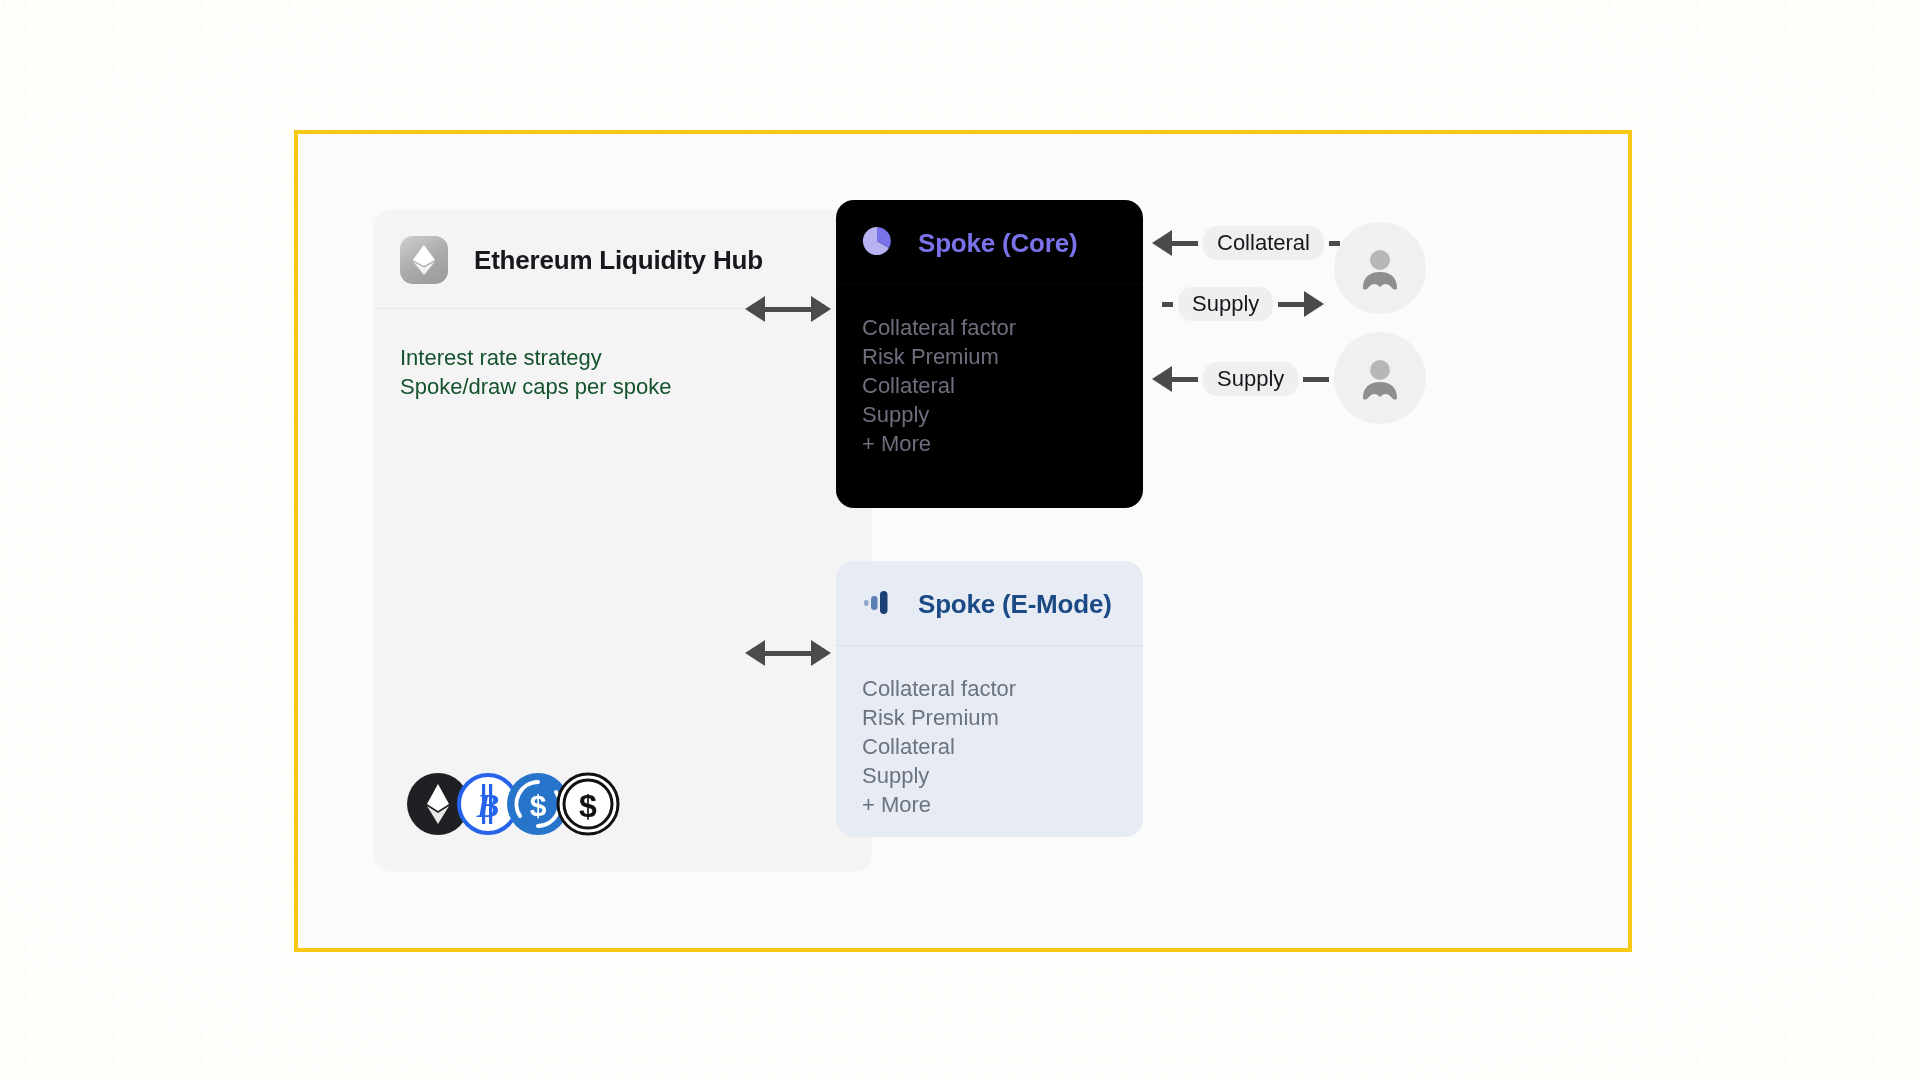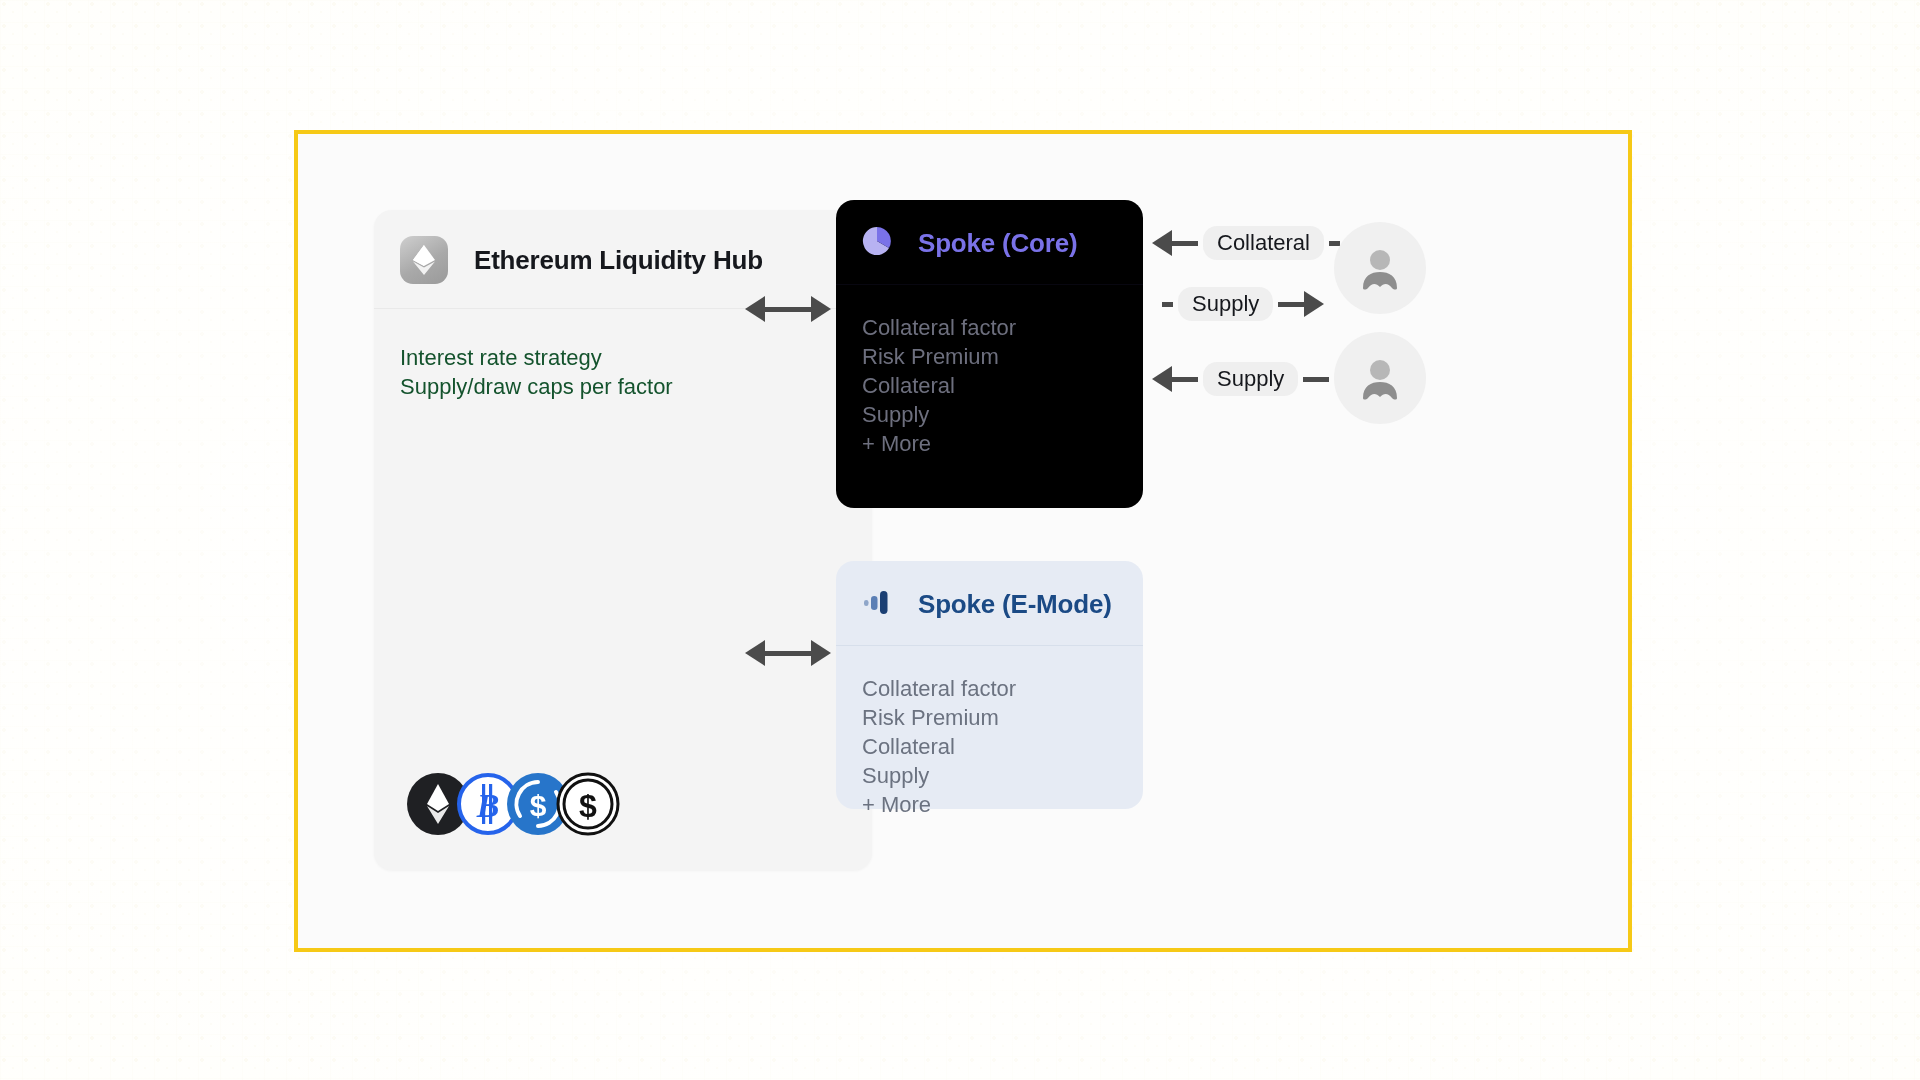--- a/index.html
+++ b/index.html
@@ -118,21 +118,21 @@
   }
   #spoke-core-card .card-title { color: #7a72e8; }
   #spoke-core-card .card-divider { background: rgba(100,92,200,0.08); }
   #spoke-core-card .card-body { color: #6d6f7e; }
 
   
   #spoke-emode-card {
     left: 538px;
     top: 427px;
     width: 307px;
-    height: 248px;
+    height: 276px;
     background: #e6ebf4;
   }
   #spoke-emode-card .card-title { color: #1b4a85; }
   #spoke-emode-card .card-divider { background: rgba(30,70,130,0.07); }
   #spoke-emode-card .card-body { color: #6b7280; }
 
   
   .biarrow {
     position: absolute;
     width: 86px;
@@ -222,21 +222,21 @@
             <polygon points="13,1 24,16 13,22 2,16" fill="#ffffff"></polygon>
             <polygon points="13,23.5 24,17.5 13,31 2,17.5" fill="#f2f2f2"></polygon>
             <polygon points="13,1 13,22 2,16" fill="#ffffff"></polygon>
           </svg>
         </span>
         <span class="card-title">Ethereum Liquidity Hub</span>
       </div>
       <div class="card-divider"></div>
       <div class="card-body">
         <div class="row">Interest rate strategy</div>
-        <div class="row">Supply/draw caps per factor</div>
+        <div class="row">Spoke/draw caps per spoke</div>
       </div>
 
       <div class="coin-strip">
 
         <span class="coin">
           <svg width="64" height="64" viewBox="0 0 64 64" aria-hidden="true">
             <circle cx="32" cy="32" r="31" fill="#1f2023"></circle>
             <polygon points="32,12 43,32 32,39 21,32" fill="#ffffff"></polygon>
             <polygon points="32,41 43,34 32,52 21,34" fill="#e9e9e9"></polygon>
           </svg>

